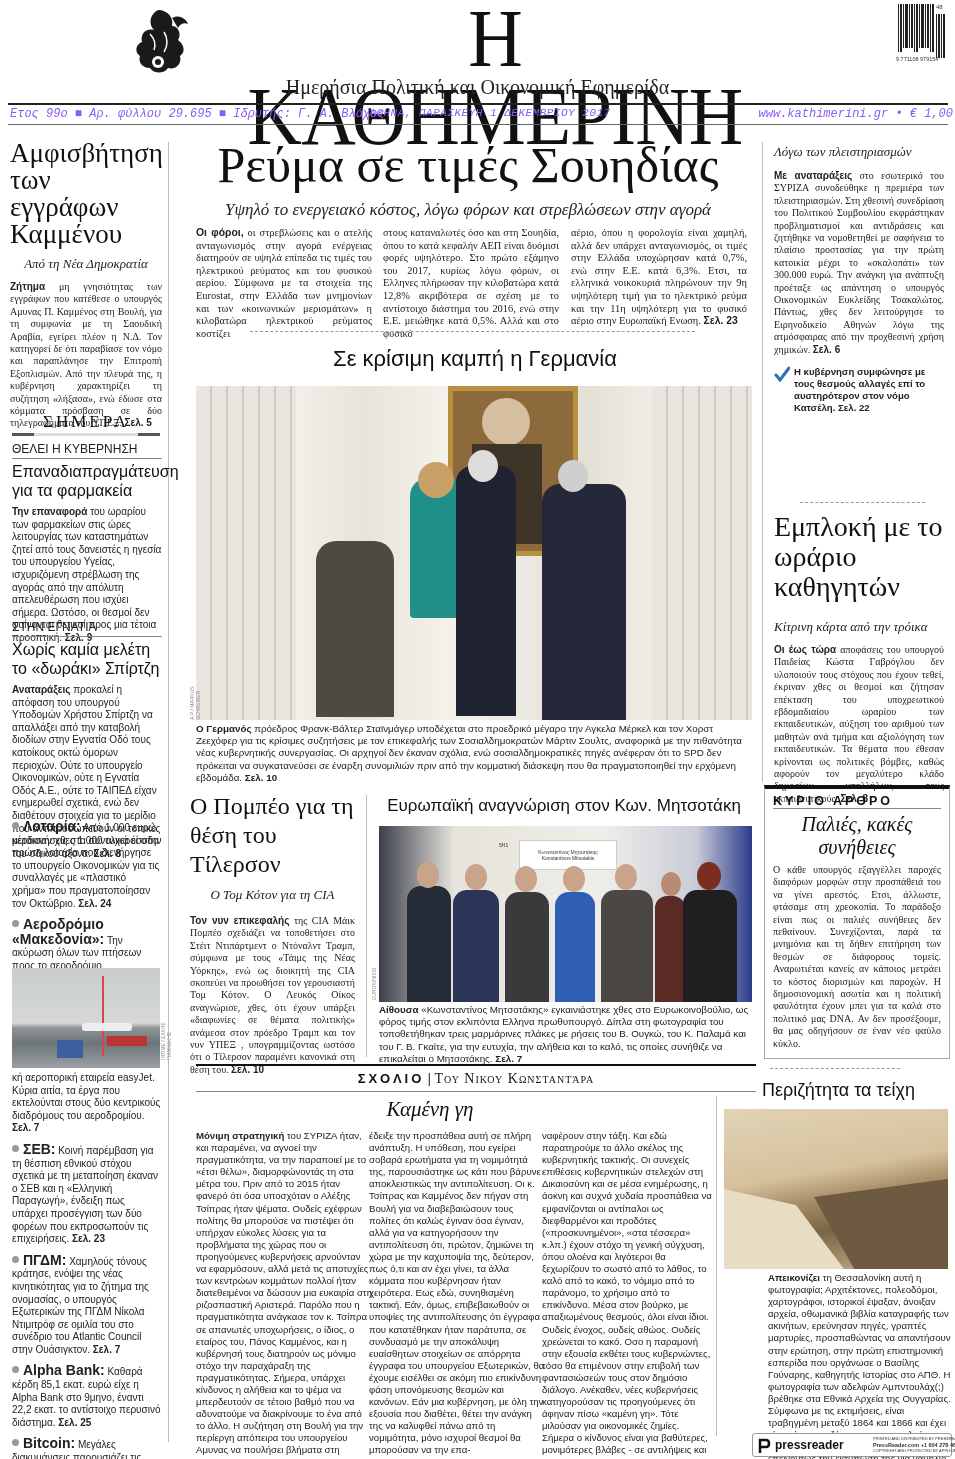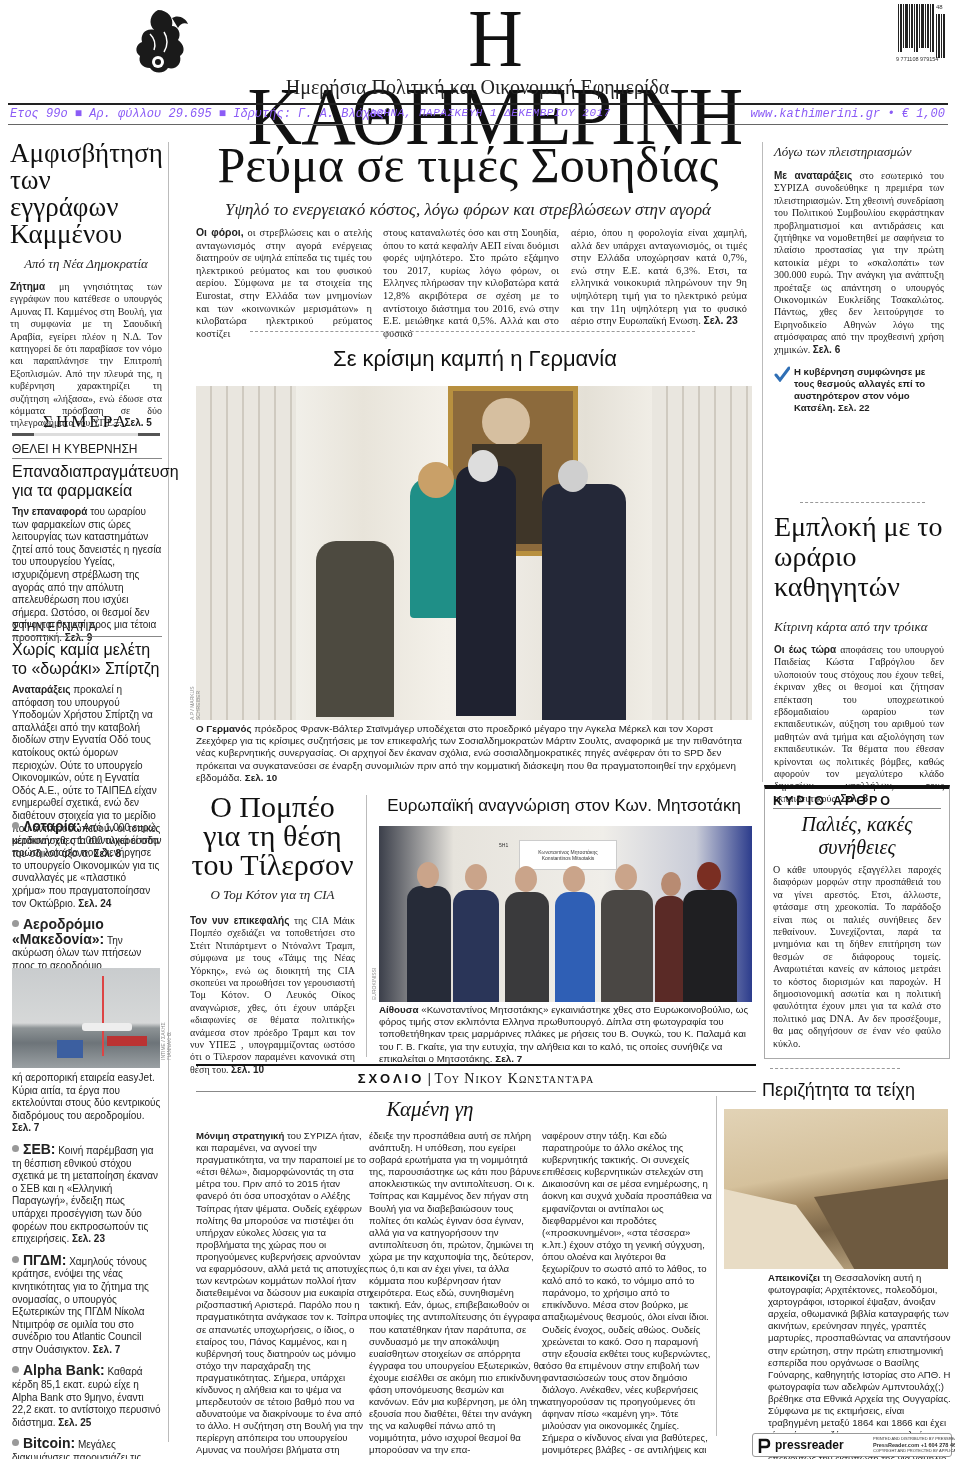--- a/index.html
+++ b/index.html
@@ -83,21 +83,21 @@
 <div id="subtitle" class="abs">Ημερήσια Πολιτική και Οικονομική Εφημερίδα</div>
 <div id="rule1" class="abs"></div>
 <div class="abs metaline" style="left:10px;">
   <span>Ετος 99ο</span>
   <span>■</span>
   <span>Αρ. φύλλου 29.695</span>
   <span>■</span>
   <span>Ιδρυτής: Γ. Α. Βλάχος</span>
 </div>
 <div class="abs metaline" style="left:340px;width:300px;text-align:center;font-size:11px;letter-spacing:0.5px">ΑΘΗΝΑ, ΠΑΡΑΣΚΕΥΗ 1 ΔΕΚΕΜΒΡΙΟΥ 2017</div>
-<div class="abs metaline" style="right:10px;text-align:right">
+<div class="abs metaline" style="right:2px;text-align:right">
   <span>www.kathimerini.gr</span>
   <span> • </span>
   <span>€ 1,00</span>
 </div>
 <div id="rule2" class="abs"></div>
 
 <div class="abs vrule" style="left:168px;top:142px;height:1300px"></div>
 <div class="abs vrule" style="left:762px;top:142px;height:640px"></div>
 
 <div class="abs" style="left:10px;top:140px;width:152px">
@@ -203,21 +203,21 @@
   <div style="position:absolute;left:346px;top:98px;width:84px;height:236px;background:#242838;border-radius:18px 18px 0 0"></div>
   <div style="position:absolute;left:362px;top:74px;width:30px;height:32px;border-radius:50%;background:#cfcfcf"></div>
 </div>
 <div class="abs credit" style="left:189px;top:660px;height:60px">A.P / MARKUS SCHREIBER</div>
 <div class="abs sbody" style="left:196px;top:723px;width:556px;font-size:9.8px;line-height:12.2px">
   <span class="lead">Ο Γερμανός</span><span> πρόεδρος Φρανκ-Βάλτερ Σταϊνμάγερ υποδέχεται στο προεδρικό μέγαρο την Αγκελα Μέρκελ και τον Χορστ Ζεεχόφερ για τις κρίσιμες συζητήσεις με τον επικεφαλής των Σοσιαλδημοκρατών Μάρτιν Σουλτς, αναφορικά με την πιθανότητα νέας κυβερνητικής συνεργασίας. Οι αρχηγοί δεν έκαναν σχόλια, ενώ σοσιαλδημοκρατικές πηγές ανέφεραν ότι το SPD δεν πρόκειται να συγκατανεύσει σε έναρξη συνομιλιών πριν από την κομματική διάσκεψη που θα πραγματοποιηθεί την ερχόμενη εβδομάδα.</span>
   <span class="ref">Σελ. 10</span>
 </div>
 
 <div class="abs" style="left:190px;top:792px;width:165px">
-  <div class="head" style="font-size:30px;line-height:29px;text-align:center">Ο Πομπέο για τη θέση του Τίλερσον</div>
+  <div class="head" style="font-size:24px;line-height:29px;">Ο Πομπέο για τη θέση του Τίλερσον</div>
   <div class="deck" style="font-size:13px;text-align:center;margin-top:8px">Ο Τομ Κότον για τη CIA</div>
   <div class="body" style="margin-top:12px;font-size:10px;line-height:12.4px">
     <span class="lead">Τον νυν επικεφαλής</span><span> της CIA Μάικ Πομπέο σχεδιάζει να τοποθετήσει στο Στέιτ Ντιπάρτμεντ ο Ντόναλντ Τραμπ, σύμφωνα με τους «Τάιμς της Νέας Υόρκης», ενώ ως διοικητή της CIA σκοπεύει να προωθήσει τον γερουσιαστή Τομ Κότον. Ο Λευκός Οίκος αναγνώρισε, χθες, ότι έχουν υπάρξει «διαφωνίες σε θέματα πολιτικής» ανάμεσα στον πρόεδρο Τραμπ και τον νυν ΥΠΕΞ , υπογραμμίζοντας ωστόσο ότι ο Τίλερσον παραμένει κανονικά στη θέση του.</span>
     <span class="ref">Σελ. 10</span>
   </div>
 </div>
 <div class="abs vrule" style="left:366px;top:795px;height:262px"></div>
 
 <div class="abs sans-head" style="left:368px;top:796px;width:392px;text-align:center;font-size:17px">Ευρωπαϊκή αναγνώριση στον Κων. Μητσοτάκη</div>
 <div class="abs photo" style="left:379px;top:826px;width:373px;height:176px;background:linear-gradient(90deg,#3b3f4a 0%,#e6e3dc 20%,#f0eee9 60%,#c9ccd8 85%,#2c3c8c 100%)">

